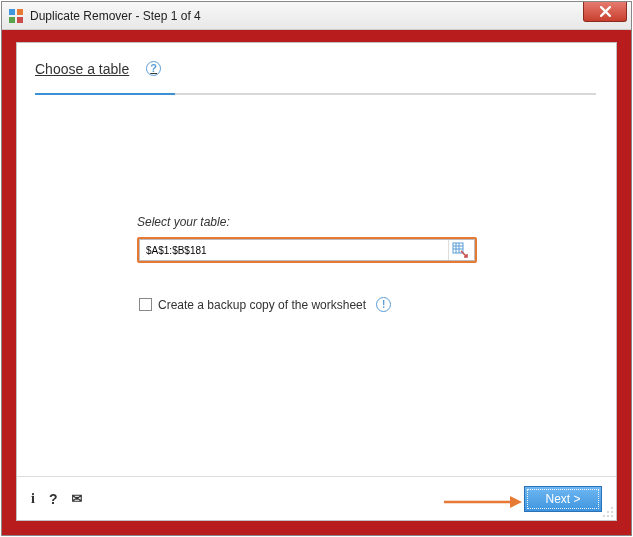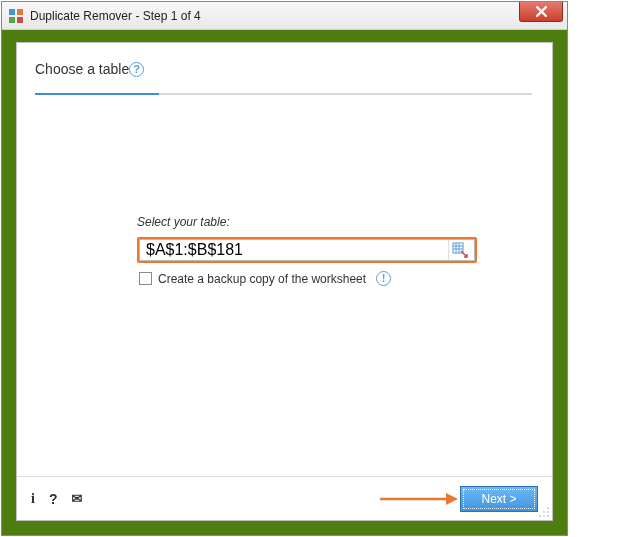--- a/index.html
+++ b/index.html
@@ -8,25 +8,25 @@
     padding: 0;
     font-family: "Segoe UI", Tahoma, sans-serif;
     font-size: 12px;
     background: #fff;
     width: 633px;
     height: 537px;
     position: relative;
   }
   .outer-frame {
     border: 1px solid #888;
-    width: 567px;
+    width: 631px;
     height: 535px;
     margin: 1px;
     position: relative;
-    background: #4d7c0f;
+    background: #b91c1c;
   }
   .titlebar {
     height: 28px;
     background: linear-gradient(to bottom, #f8f8f8, #e8e8e8);
     border-bottom: 1px solid #ccc;
     display: flex;
     align-items: center;
     padding-left: 6px;
     position: relative;
   }
@@ -65,24 +65,24 @@
     right: 14px;
     bottom: 14px;
     border: 1px solid #c0c0c0;
     background: #fff;
   }
   .header-section {
     padding: 18px 20px 10px 18px;
   }
   .heading-row {
     display: flex;
-    align-items: center;
-    gap: 0;
+    gap: 17px;
     color: #333;
     font-size: 14px;
+    text-decoration: underline;
   }
   .help-circle {
     width: 15px;
     height: 15px;
     border: 1.5px solid #5a9cd6;
     border-radius: 50%;
     display: inline-flex;
     align-items: center;
     justify-content: center;
     color: #5a9cd6;
@@ -131,37 +131,37 @@
     border: 1px solid #bbb;
     display: flex;
     align-items: center;
     padding: 0 4px;
   }
   .range-input {
     flex: 1;
     height: 100%;
     border: none;
     outline: none;
-    font-size: 16px;
+    font-size: 10px;
     font-family: inherit;
     padding: 0 2px;
     background: transparent;
   }
   .range-picker-btn {
     width: 22px;
     height: 100%;
     display: flex;
     align-items: center;
     justify-content: center;
     cursor: pointer;
     border-left: 1px solid #ddd;
   }
   .range-picker-btn svg { width:16px; height:16px; }
   .checkbox-row {
-    margin-top: 8px;
+    margin-top: 34px;
     display: flex;
     align-items: center;
     gap: 6px;
     padding-left: 2px;
   }
   .checkbox {
     width: 13px;
     height: 13px;
     border: 1px solid #888;
     background: #fff;
@@ -205,21 +205,21 @@
   }
   .footer-icon {
     cursor: pointer;
     font-size: 14px;
     font-weight: bold;
     font-family: Georgia, serif;
   }
   .footer-right {
     margin-left: auto;
     display: flex;
-    align-items: center;
+    align-items: flex-end;
   }
   .arrow-annotation {
     width: 80px;
     height: 20px;
     display: flex;
     align-items: center;
     margin-right: 2px;
   }
   .arrow-annotation svg { width:100%; height:20px; }
   .btn {

